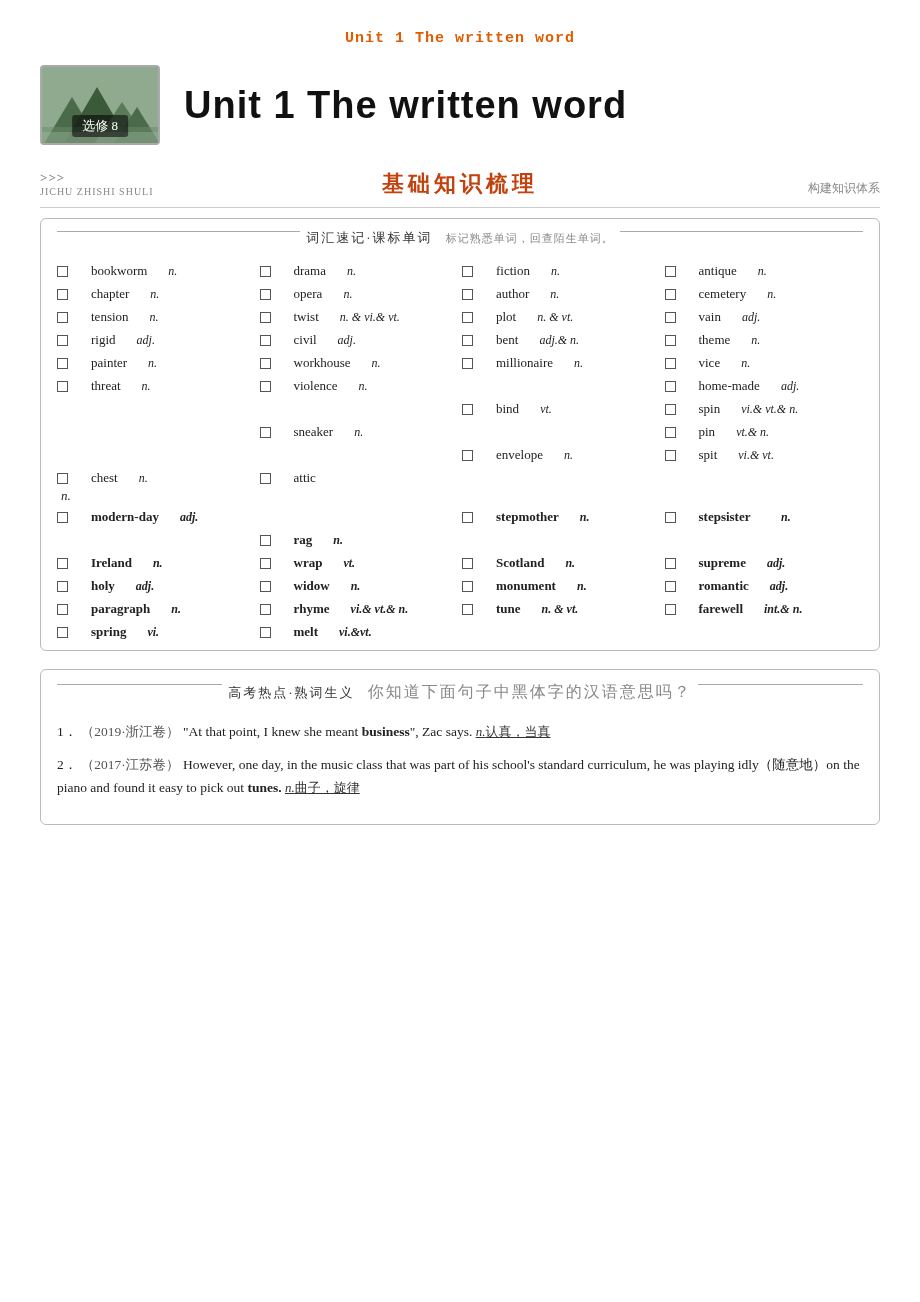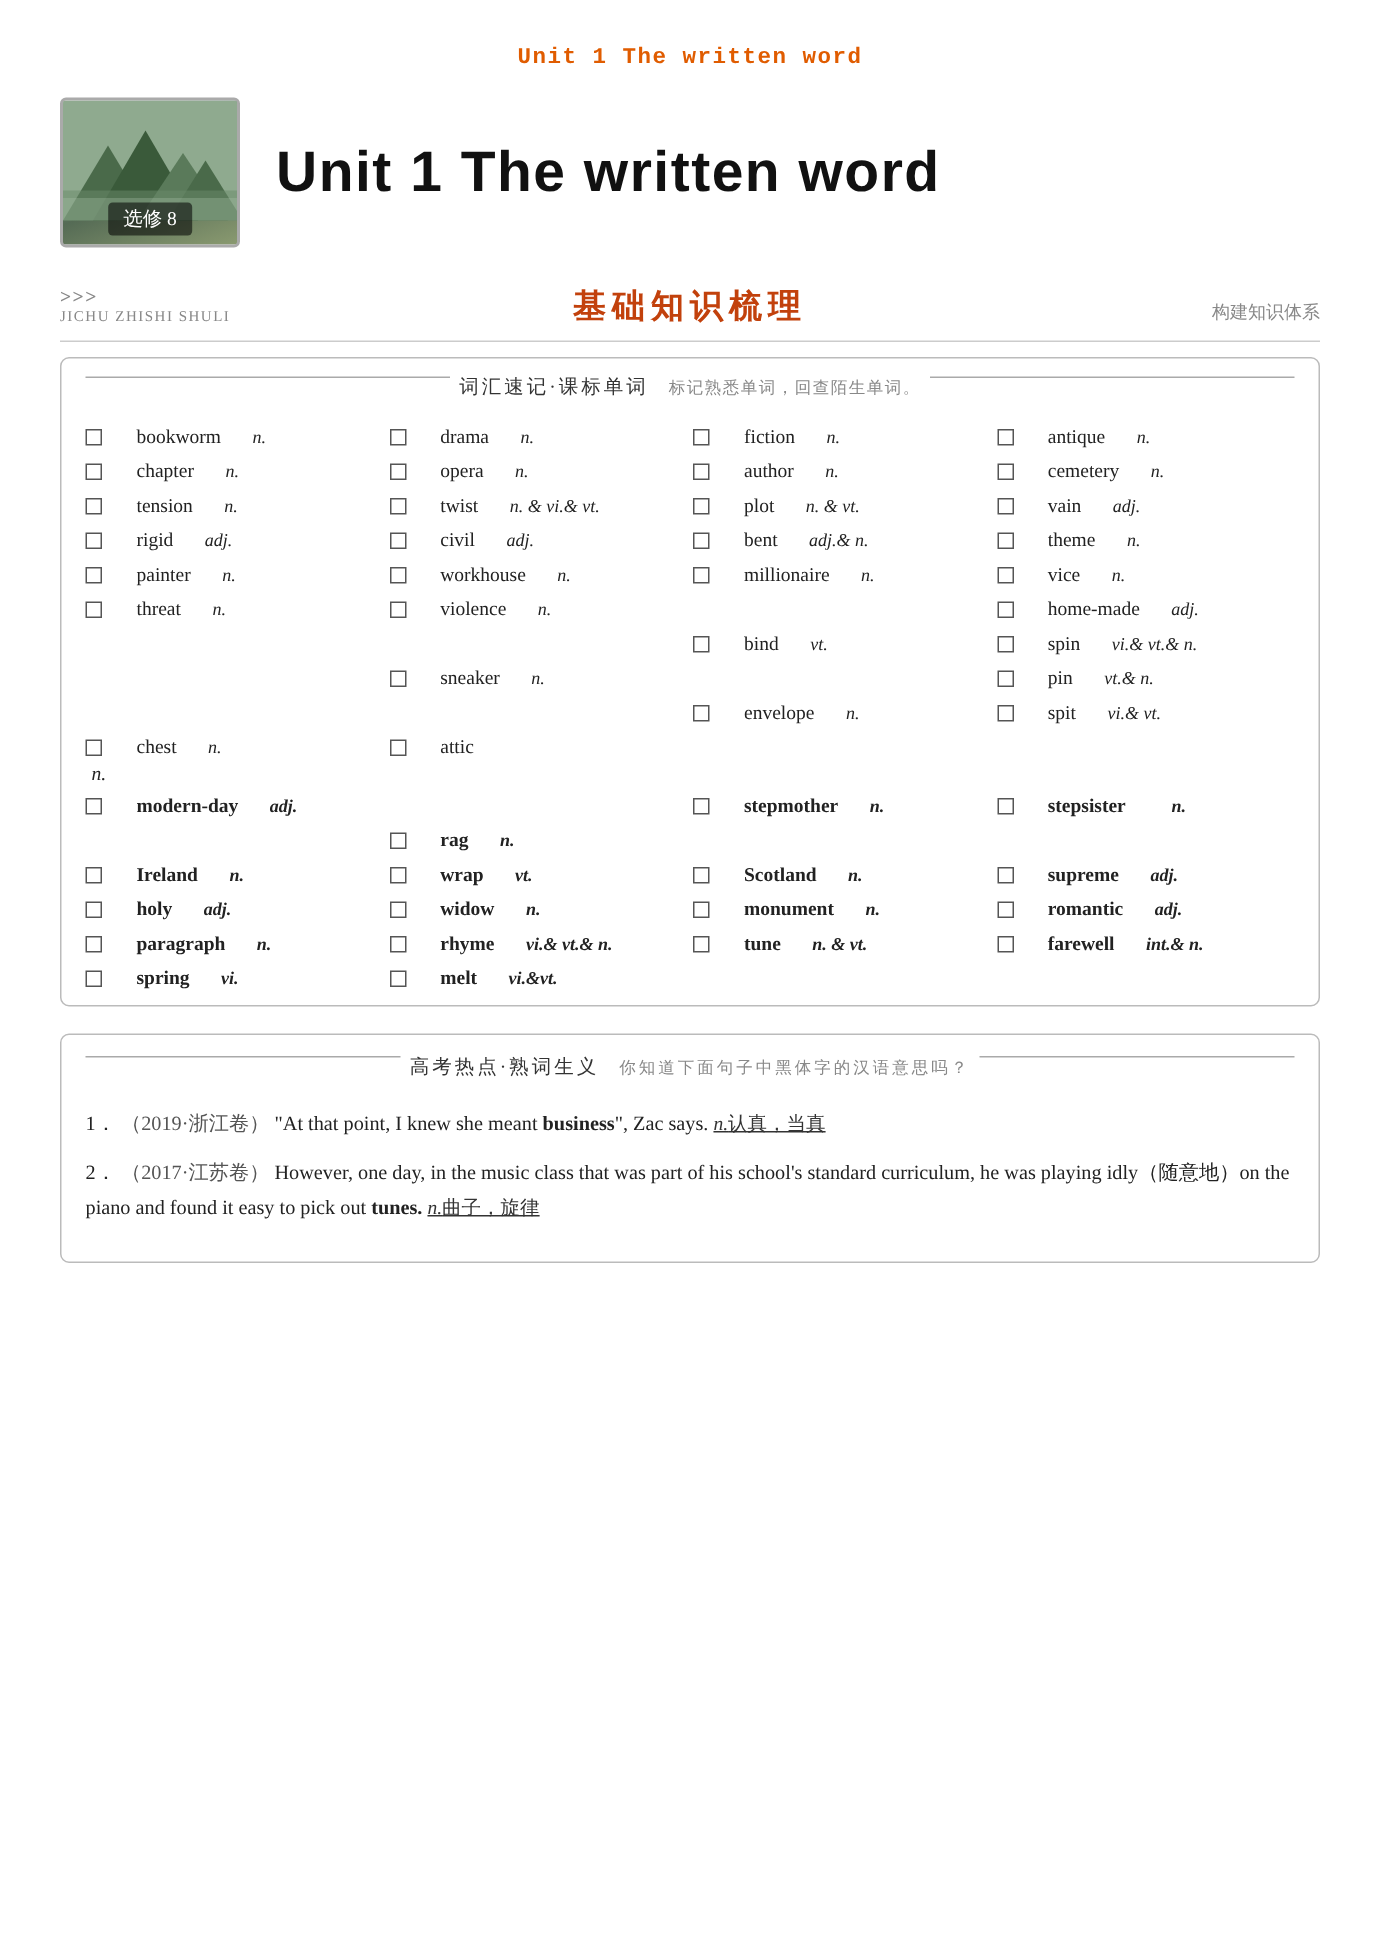--- a/index.html
+++ b/index.html
@@ -23,21 +23,21 @@
       margin-top: 10px;
     }
     .header-block {
       display: flex;
       align-items: center;
       margin-bottom: 24px;
       gap: 24px;
     }
     .header-image {
       width: 120px;
-      height: 100px;
+      height: 80px;
       background: linear-gradient(160deg, #b0c4b1 0%, #7a9e8a 30%, #556b55 60%, #8a9a70 100%);
       border: 2px solid #aaa;
       border-radius: 4px;
       position: relative;
       overflow: hidden;
       flex-shrink: 0;
     }
     .header-image-label {
       position: absolute;
       bottom: 6px;
@@ -135,21 +135,21 @@
       margin-bottom: 16px;
     }
     .hotpoint-title {
       text-align: center;
       font-size: 13px;
       color: #333;
       margin-bottom: 12px;
       letter-spacing: 2px;
     }
     .hotpoint-title span.small {
-      font-size: 11px;
+      font-size: 16px;
       color: #888;
       margin-left: 8px;
     }
     .hotpoint-item {
       font-size: 13.5px;
       color: #222;
       margin-bottom: 10px;
       line-height: 1.7;
     }
     .hotpoint-item strong {

